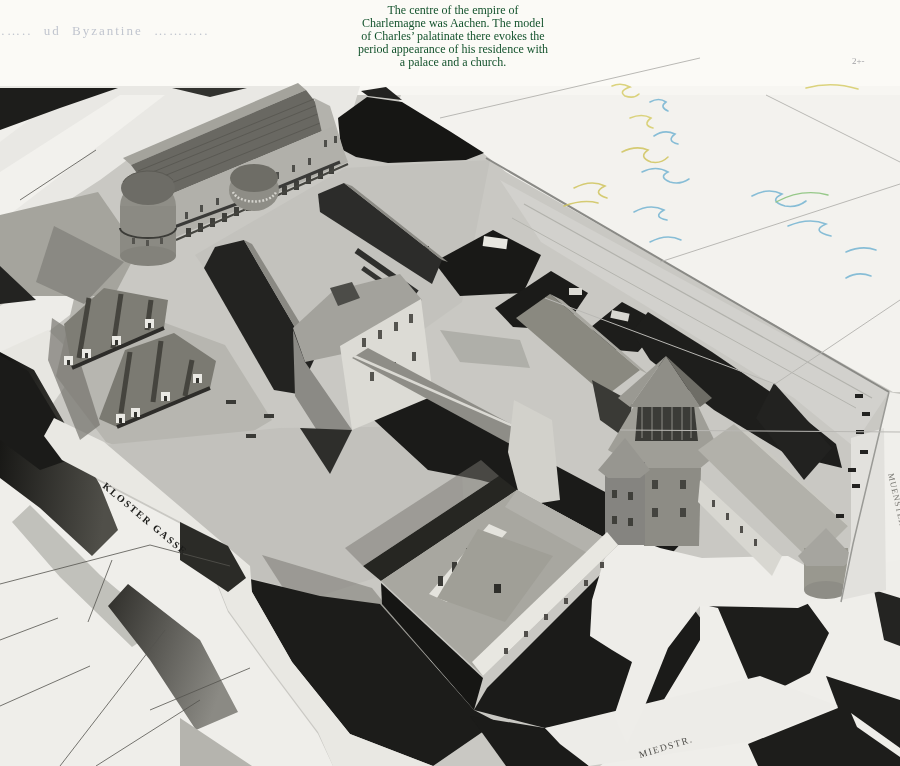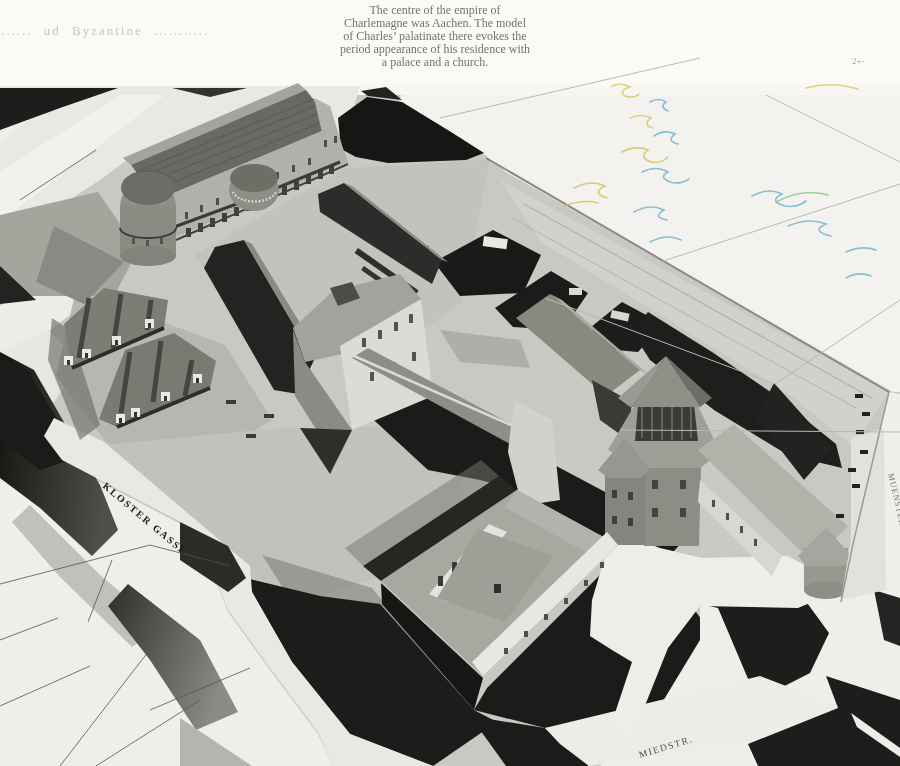--- a/index.html
+++ b/index.html
@@ -1,18 +1,18 @@
 <!DOCTYPE html>
 <html><head>
 <meta charset="utf-8">
 <style>
 html,body{margin:0;padding:0;background:#fbfaf6;}
 #page{position:relative;width:900px;height:766px;overflow:hidden;background:#fbfaf6;}
-.cap{position:absolute;left:300px;top:4px;width:270px;text-align:center;
-font-family:"Liberation Serif",serif;font-size:12px;line-height:12.9px;color:#737373;}
+.cap{position:absolute;left:318px;top:4px;width:270px;text-align:center;
+font-family:"Liberation Serif",serif;font-size:12px;line-height:12.9px;color:#14532d;}
 .fade{position:absolute;left:-8px;top:23px;width:320px;font-family:"Liberation Serif",serif;
 font-size:13px;color:#9099ae;opacity:0.55;letter-spacing:2px;word-spacing:6px;}
 </style>
 </head>
 <body>
 <div id="page">
 <svg width="900" height="766" viewBox="0 0 900 766" xmlns="http://www.w3.org/2000/svg">
 <defs>
 <linearGradient id="sh1" x1="0" y1="0" x2="1" y2="1">
 <stop offset="0" stop-color="#45443f"></stop>

